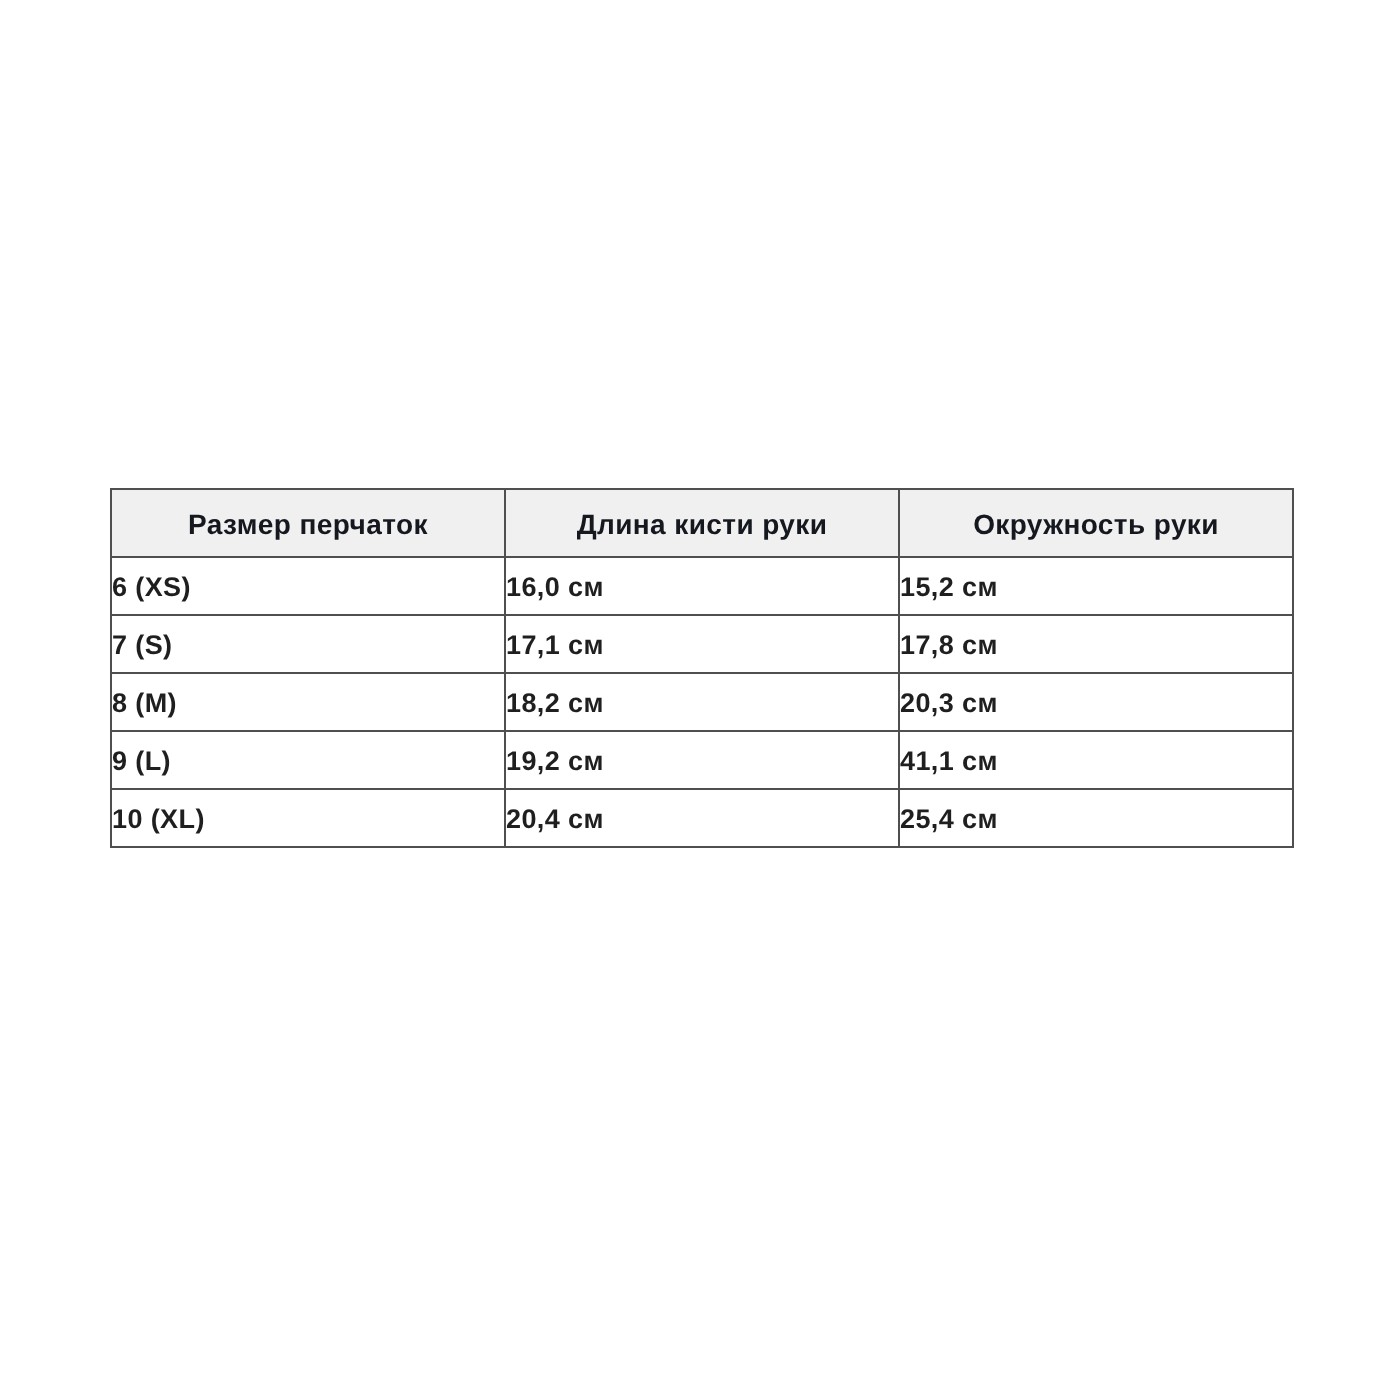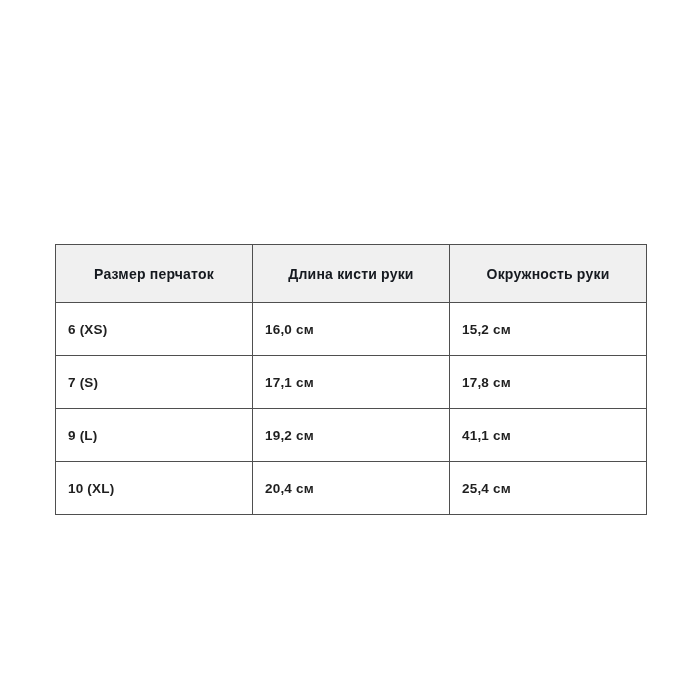--- a/index.html
+++ b/index.html
@@ -20,21 +20,21 @@
     left: 55px;
     top: 244px;
     width: 592px;
     border-collapse: collapse;
     table-layout: fixed;
   }
   table.size-table th,
   table.size-table td {
     border: 1px solid #4f4f4f;
     vertical-align: middle;
-    padding: 12px;
+    padding: 0;
   }
   table.size-table th {
     height: 33px;
     background: #f0f0f0;
     color: #15191f;
     font-size: 14px;
     font-weight: 700;
     letter-spacing: 0.2px;
   }
   table.size-table td {
@@ -63,20 +63,25 @@
         <td>6 (XS)</td>
         <td>16,0 см</td>
         <td>15,2 см</td>
       </tr>
       <tr>
         <td>7 (S)</td>
         <td>17,1 см</td>
         <td>17,8 см</td>
       </tr>
       <tr>
+        <td>8 (M)</td>
+        <td>18,2 см</td>
+        <td>20,3 см</td>
+      </tr>
+      <tr>
         <td>9 (L)</td>
         <td>19,2 см</td>
         <td>41,1 см</td>
       </tr>
       <tr>
         <td>10 (XL)</td>
         <td>20,4 см</td>
         <td>25,4 см</td>
       </tr>
     </tbody>

